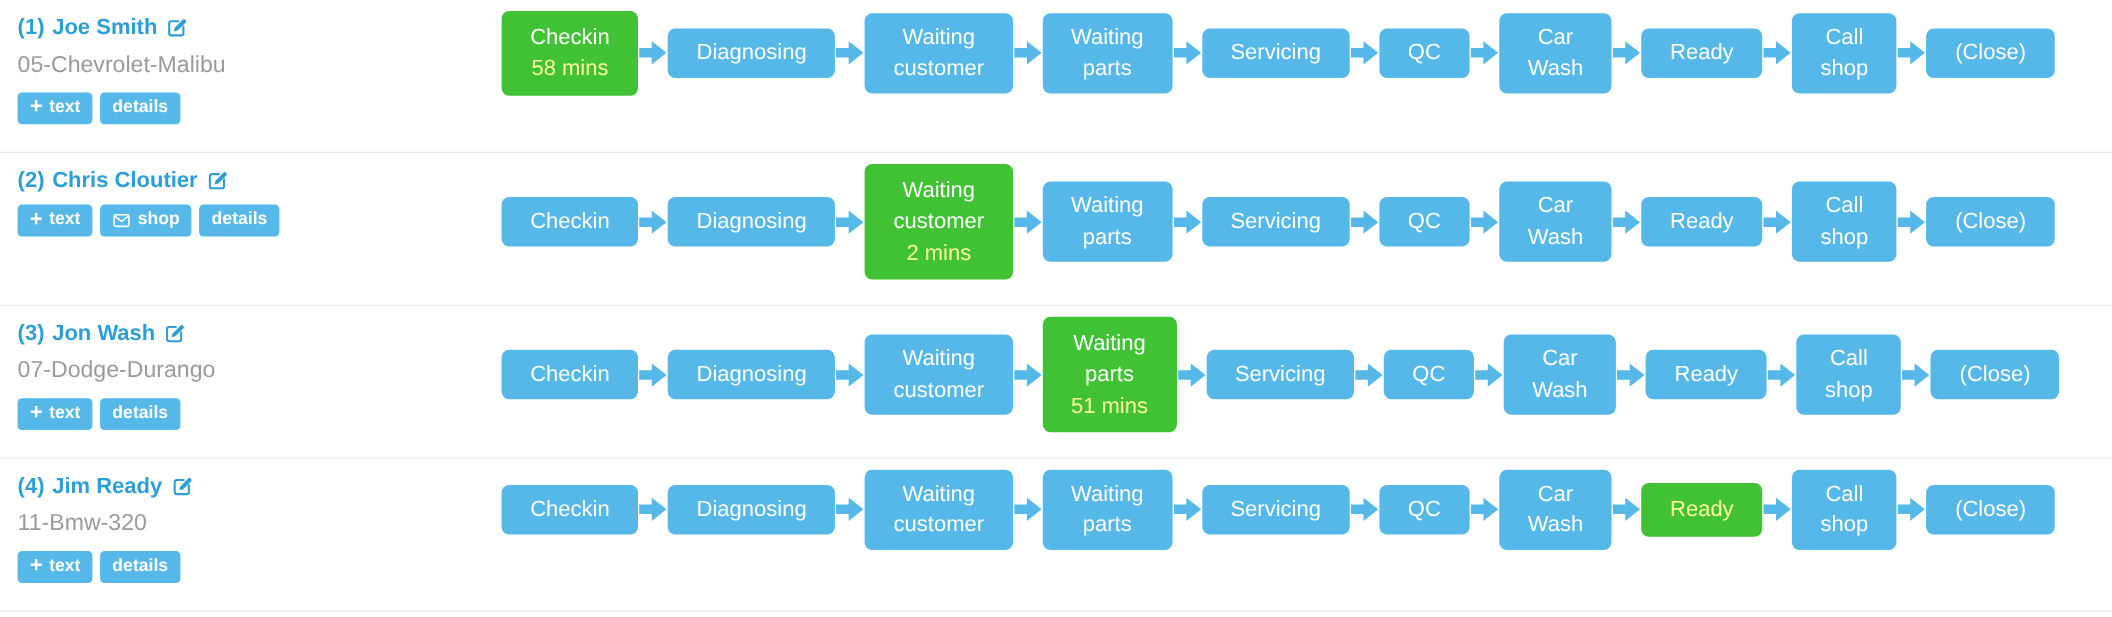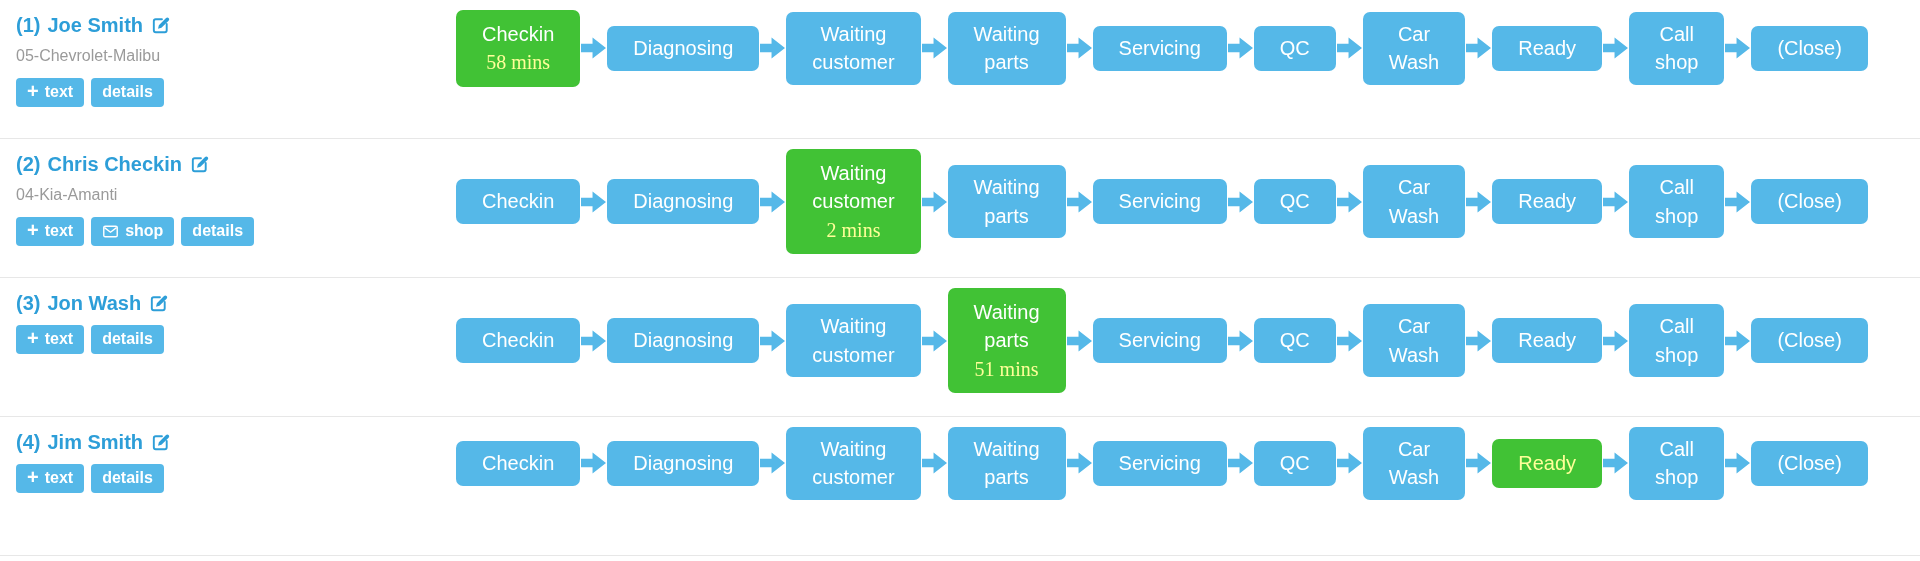--- a/index.html
+++ b/index.html
@@ -23,41 +23,41 @@
     padding:8px 0 0 16px;
   }
   .left{flex:0 0 440px;width:440px;}
   .name-line{
     display:flex;align-items:center;gap:7px;
     color:var(--link);font-size:20px;font-weight:700;
     margin:6px 0 10px;cursor:pointer;white-space:nowrap;
   }
   .name-line .edit{display:inline-flex;color:var(--link);}
   .name-line .edit svg{display:block;}
-  .vehicle{color:var(--muted);font-size:16px;margin:0 0 13px;}
+  .vehicle{color:var(--muted);font-size:21px;margin:0 0 13px;}
   .actions{display:flex;gap:7px;}
   .btn{
     background:var(--blue);color:#fff;border:none;border-radius:4px;
     font-family:inherit;font-size:16px;font-weight:700;
     padding:4px 11px;display:inline-flex;align-items:center;gap:6px;
     line-height:1.3;cursor:pointer;
   }
   .btn .plus{font-size:20px;font-weight:800;line-height:0.9;position:relative;top:-1px;}
   .btn .env{display:inline-flex;}
   .btn .env svg{display:block;}
   .pipeline{display:flex;align-items:center;margin-top:2px;}
   .stage{
     background:var(--blue);color:#fff;
     font-size:20px;line-height:1.42;
     padding:8px 26px;border-radius:7px;
     text-align:center;white-space:pre-line;cursor:pointer;
     flex:0 0 auto;
   }
   .stage.active{background:var(--green);padding:10px 26px;}
-  .stage .time{display:block;color:var(--time);font-family:Liberation Serif, serif;}
+  .stage .time{display:block;color:var(--time);}
   .stage.active.no-time .label{color:var(--time);}
   .arrow{width:25px;height:28px;fill:var(--blue);flex:0 0 auto;margin:0 1px;}
 </style>
 </head>
 <body>
 
 <div id="app">
   <section class="row">
     <div class="left">
       <div class="name-line">
@@ -124,29 +124,28 @@
           <path d="M0 9.5 H12 V3 L26 14 L12 25 V18.5 H0 Z"></path>
         </svg>
         <div class="stage"><span class="label">(Close)</span></div>
       </div>
   </section>
 
   <section class="row">
     <div class="left">
       <div class="name-line">
         <span class="num">(2)</span>
-        <span class="name">Chris Checkin</span>
+        <span class="name">Chris Cloutier</span>
         <span class="edit">
           <svg viewBox="0 0 22 22" width="21" height="21">
             <path d="M12.5 4.5H6a2 2 0 0 0-2 2V16a2 2 0 0 0 2 2h9.5a2 2 0 0 0 2-2v-6.5" fill="none" stroke="currentColor" stroke-width="2" stroke-linecap="round"></path>
             <path d="M16.8 3.2a1.9 1.9 0 0 1 2.7 2.7L12 13.4l-3.6.9.9-3.6z" fill="currentColor"></path>
           </svg>
         </span>
       </div>
-      <div class="vehicle">04-Kia-Amanti</div>
       <div class="actions">
         <button class="btn">
           <span class="plus">+</span>
           <span>text</span>
         </button>
         <button class="btn email-btn">
           <span class="env">
             <svg viewBox="0 0 24 24" width="17" height="17" fill="none" stroke="currentColor" stroke-width="2">
               <rect x="2.5" y="4.5" width="19" height="15" rx="2"></rect>
               <path d="M3.5 6.5 12 13l8.5-6.5"></path>
@@ -209,20 +208,21 @@
       <div class="name-line">
         <span class="num">(3)</span>
         <span class="name">Jon Wash</span>
         <span class="edit">
           <svg viewBox="0 0 22 22" width="21" height="21">
             <path d="M12.5 4.5H6a2 2 0 0 0-2 2V16a2 2 0 0 0 2 2h9.5a2 2 0 0 0 2-2v-6.5" fill="none" stroke="currentColor" stroke-width="2" stroke-linecap="round"></path>
             <path d="M16.8 3.2a1.9 1.9 0 0 1 2.7 2.7L12 13.4l-3.6.9.9-3.6z" fill="currentColor"></path>
           </svg>
         </span>
       </div>
+      <div class="vehicle">07-Dodge-Durango</div>
       <div class="actions">
         <button class="btn">
           <span class="plus">+</span>
           <span>text</span>
         </button>
 
         <button class="btn">
           <span>details</span>
         </button>
       </div>
@@ -269,28 +269,29 @@
           <path d="M0 9.5 H12 V3 L26 14 L12 25 V18.5 H0 Z"></path>
         </svg>
         <div class="stage"><span class="label">(Close)</span></div>
       </div>
   </section>
 
   <section class="row">
     <div class="left">
       <div class="name-line">
         <span class="num">(4)</span>
-        <span class="name">Jim Smith</span>
+        <span class="name">Jim Ready</span>
         <span class="edit">
           <svg viewBox="0 0 22 22" width="21" height="21">
             <path d="M12.5 4.5H6a2 2 0 0 0-2 2V16a2 2 0 0 0 2 2h9.5a2 2 0 0 0 2-2v-6.5" fill="none" stroke="currentColor" stroke-width="2" stroke-linecap="round"></path>
             <path d="M16.8 3.2a1.9 1.9 0 0 1 2.7 2.7L12 13.4l-3.6.9.9-3.6z" fill="currentColor"></path>
           </svg>
         </span>
       </div>
+      <div class="vehicle">11-Bmw-320</div>
       <div class="actions">
         <button class="btn">
           <span class="plus">+</span>
           <span>text</span>
         </button>
 
         <button class="btn">
           <span>details</span>
         </button>
       </div>

